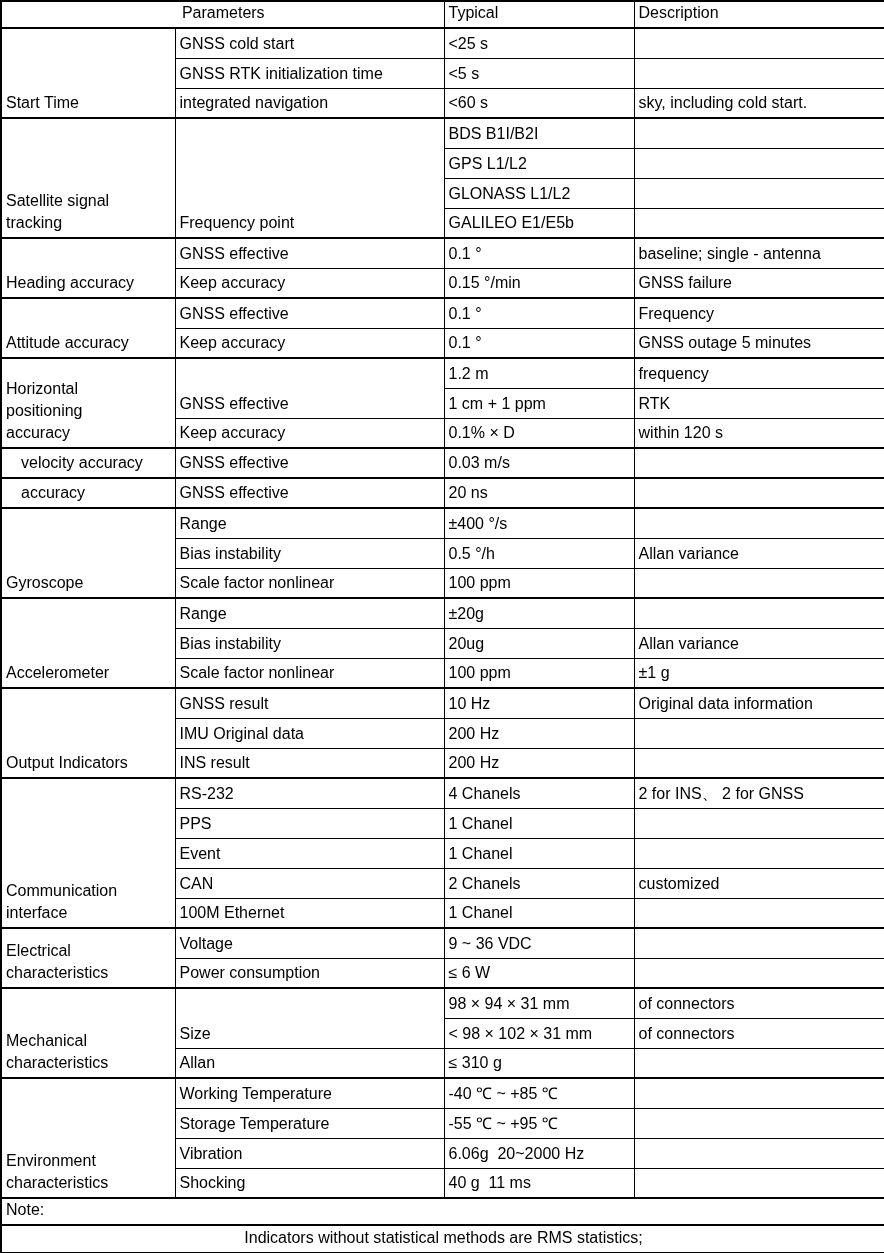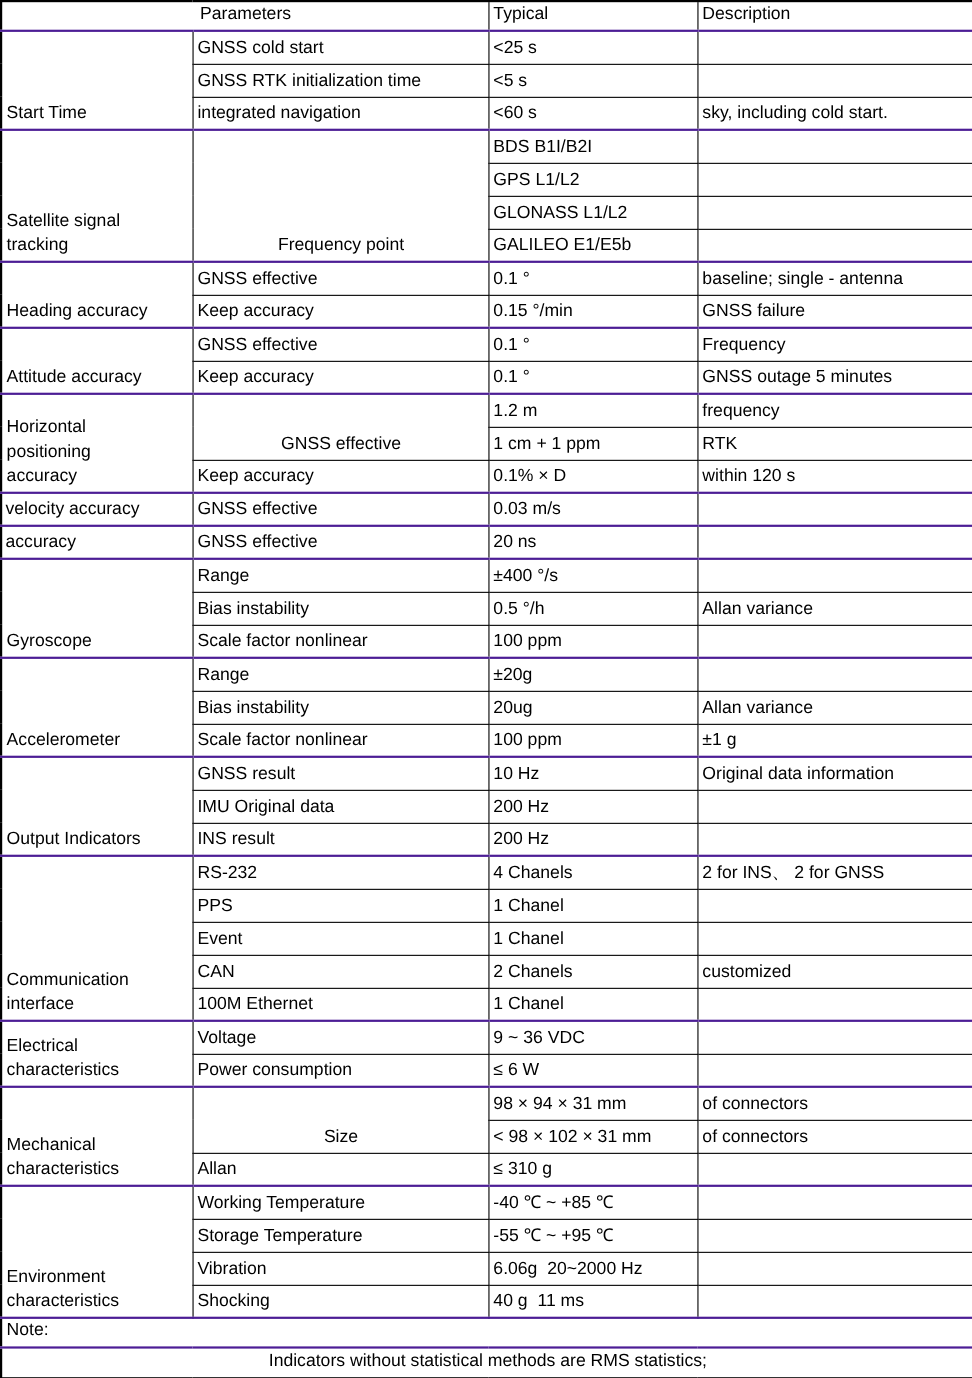--- a/index.html
+++ b/index.html
@@ -23,32 +23,31 @@
     padding: 0 3px 3px 4px;
     line-height: 22px;
     white-space: pre;
     overflow: hidden;
   }
   tr.r { height: 30px; }
   tr.hdr-row { height: 14px; }
   tr.note-row { height: 25px; }
   tr.stat-row { height: 28px; }
   
-  tr.sec > td { border-top: 2px solid #4c1d95; }
+  tr.sec > td { border-top: 2px solid #000000; }
   
   td.pcell {
     text-align: left;
     white-space: pre-line;
     line-height: 30px;
     padding: 0 2px 1px 2px;
   }
-  td.pcell.left { text-align: left; padding-left: 3px; }
+  td.pcell.left { text-align: left; padding-left: 19px; }
   
   td.subm {
-    text-align: center;
     line-height: 28px;
     padding-bottom: 2px;
   }
   td.hdr { vertical-align: bottom; line-height: 22px; }
   td.hdr.center { text-align: center; }
   td.note-cell { line-height: 20px; padding-bottom: 2px; margin-left: 20px; }
   td.stat-cell { text-align: center; line-height: 22px; padding-bottom: 3px; }
 </style>
 </head>
 <body>

